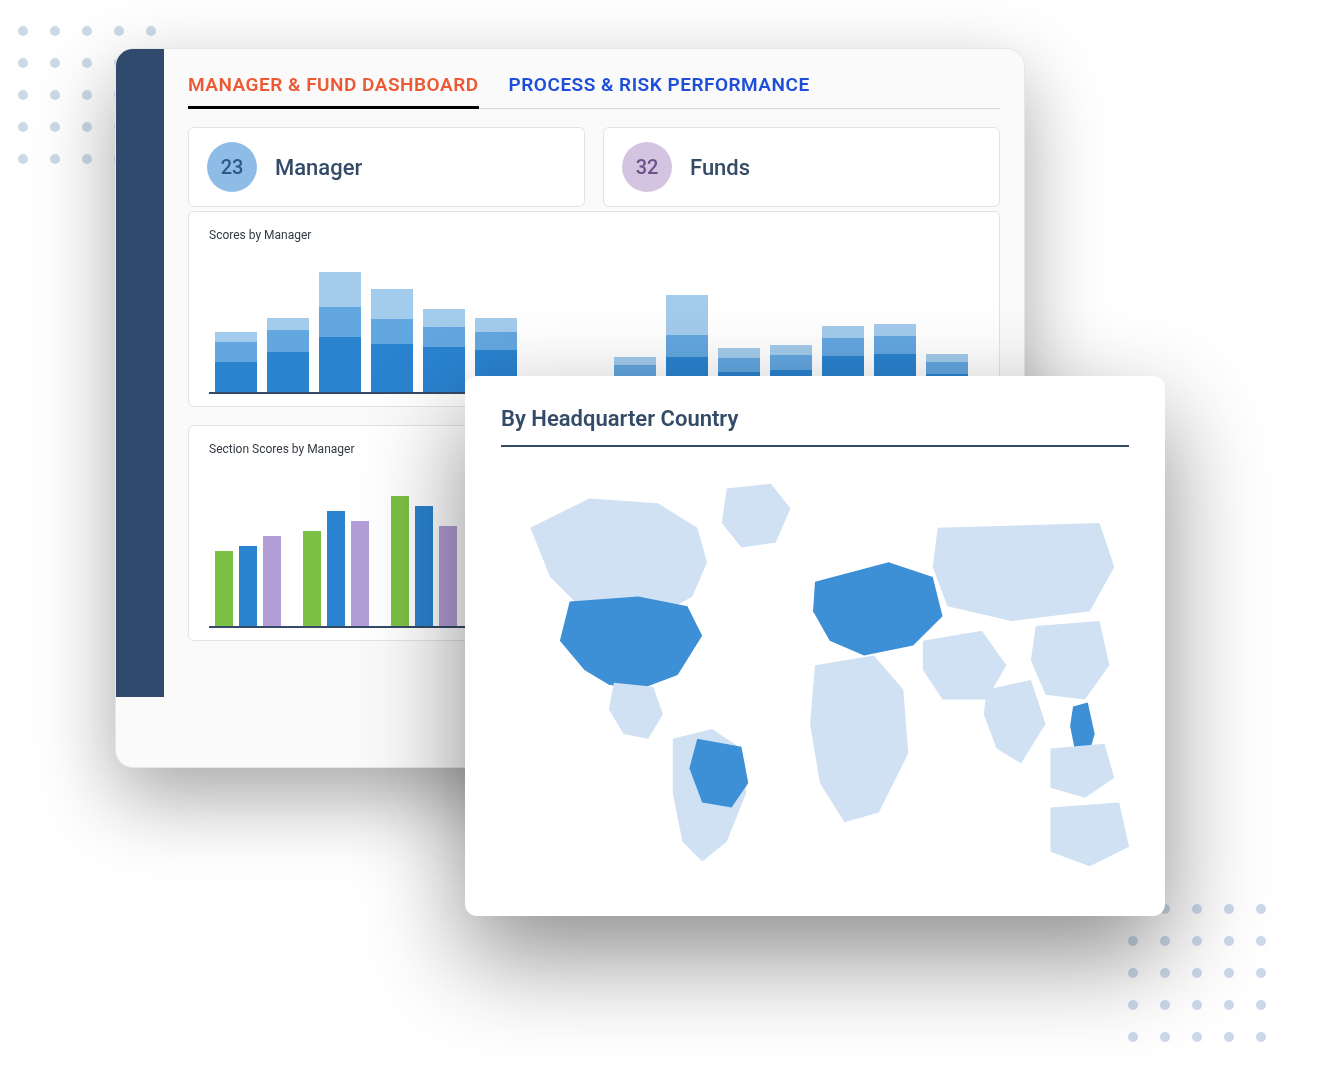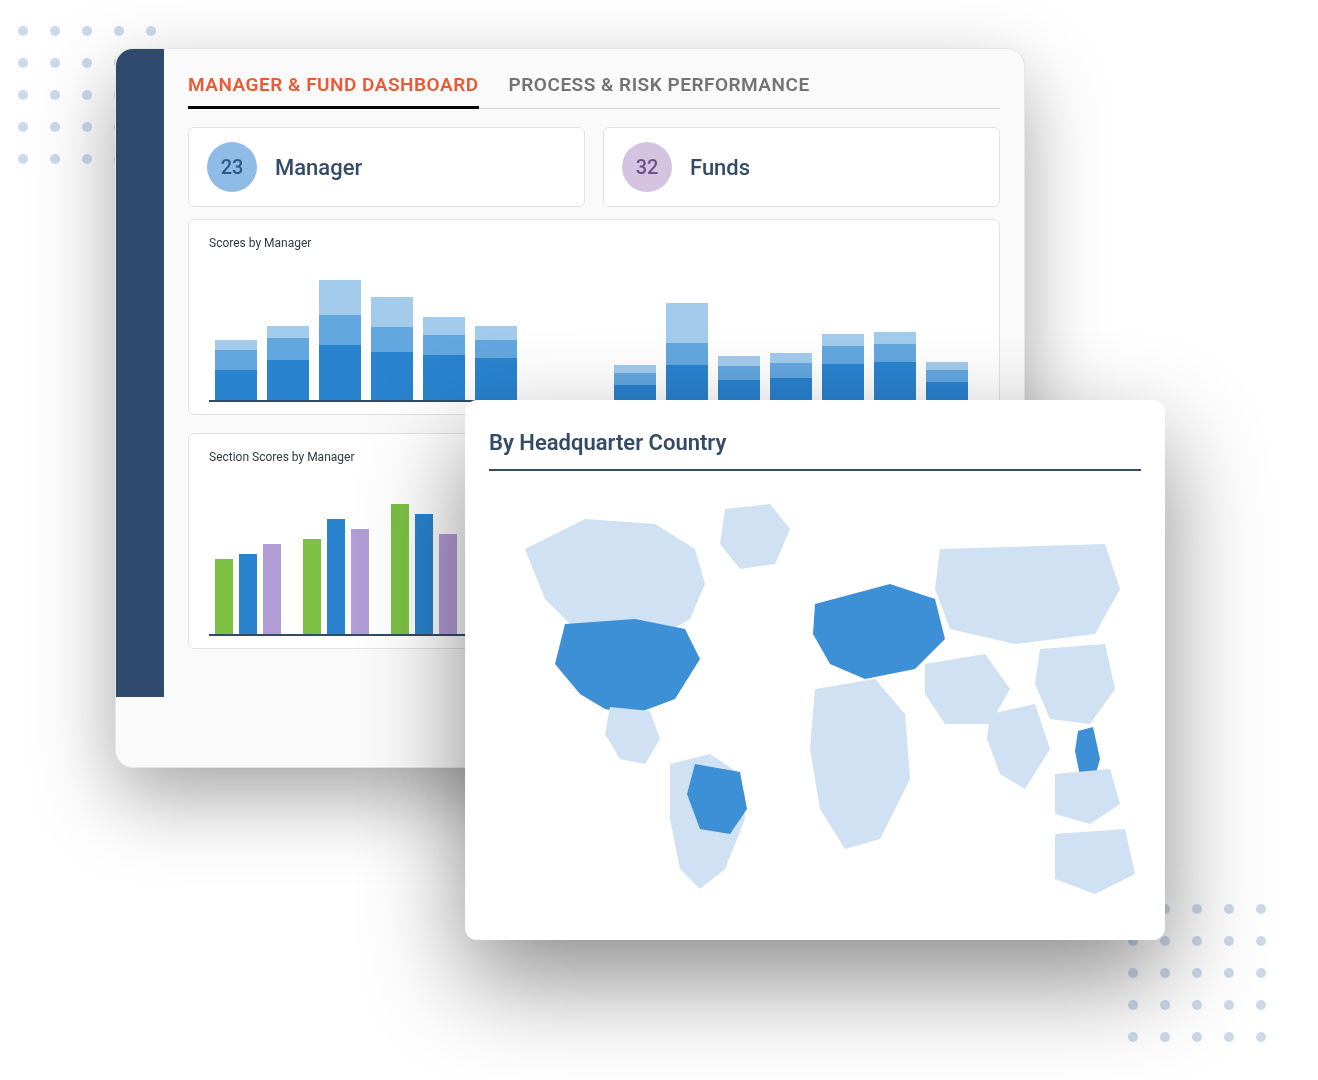--- a/index.html
+++ b/index.html
@@ -72,32 +72,32 @@
   .tabs {
     display: flex;
     gap: 30px;
     border-bottom: 1px solid #d7d7d7;
     margin-bottom: 18px;
   }
   .tab {
     font-size: 19px;
     font-weight: 600;
     letter-spacing: 0.5px;
-    color: #737373;
+    color: #1d4ed8;
     padding: 6px 0 10px 0;
     cursor: pointer;
     white-space: nowrap;
   }
   .tab.active {
     color: #eb5a34;
     border-bottom: 3px solid #000000;
     margin-bottom: -1px;
   }
 
-  .stat-row { display: flex; gap: 18px; margin-bottom: 12px; }
+  .stat-row { display: flex; gap: 18px; margin-bottom: 4px; }
   .stat-card {
     flex: 1;
     background: #ffffff;
     border: 1px solid #e3e3e3;
     border-radius: 6px;
     padding: 14px 18px;
     display: flex;
     align-items: center;
     gap: 18px;
   }
@@ -161,22 +161,21 @@
 
   .overlay-card {
     position: absolute;
     top: 376px;
     left: 465px;
     width: 700px;
     height: 540px;
     background: #ffffff;
     border-radius: 12px;
     box-shadow: 0 40px 100px rgba(0,0,0,0.45);
-    padding: 30px 24px;
-    margin-top: 24px;
+    padding: 30px 36px;
   }
   .overlay-title {
     font-size: 22px;
     font-weight: 600;
     color: #334b66;
     padding-bottom: 14px;
     border-bottom: 2px solid #334b66;
     margin-bottom: 18px;
   }
   .map-wrap {

